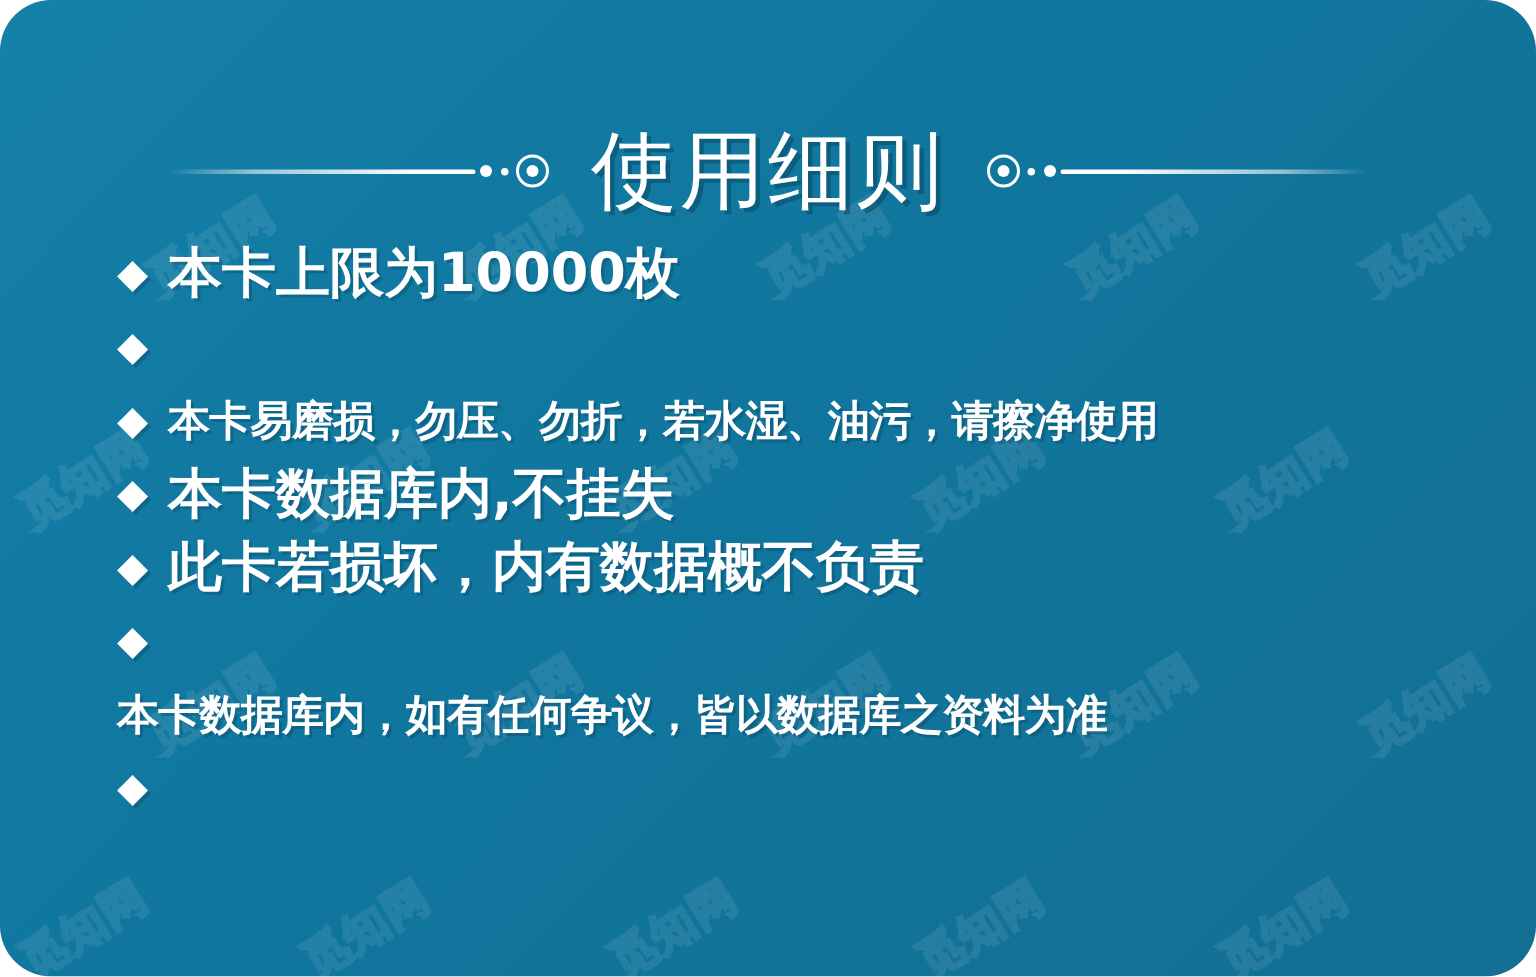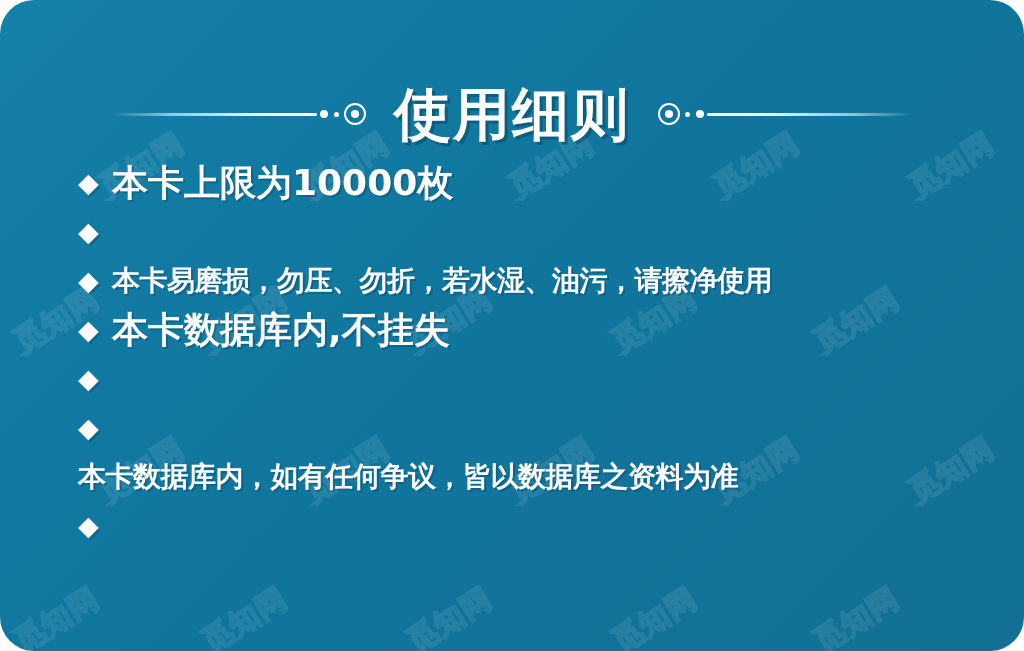--- a/index.html
+++ b/index.html
@@ -104,21 +104,21 @@
   }
   .deco-ring::after {
     content: "";
     width: 8px; height: 8px;
     border-radius: 50%;
     background: #ffffff;
   }
 
   #title {
     font-family: "DejaVu Sans", "Liberation Sans", sans-serif;
-    font-weight: 700;
+    font-weight: 400;
     font-size: 57px;
     line-height: 1;
     color: #ffffff;
     letter-spacing: 2px;
     margin: 0 26px;
     white-space: nowrap;
     text-shadow: 3px 3px 0 rgba(9, 73, 99, .55);
   }
 
   
@@ -218,20 +218,21 @@
       <div class="rule wide">
         <span class="bullet">◆</span>
         <span class="rule-text">本卡易磨损，勿压、勿折，若水湿、油污，请擦净使用</span>
       </div>
       <div class="rule">
         <span class="bullet">◆</span>
         <span class="rule-text">本卡数据库内,不挂失</span>
       </div>
       <div class="rule">
         <span class="bullet">◆</span>
+        <span class="rule-text">此卡若损坏，内有数据概不负责</span>
       </div>
       <div class="rule wide">
         <span class="bullet">◆</span>
       </div>
       <div class="rule cont wide">
         <span class="rule-text">本卡数据库内，如有任何争议，皆以数据库之资料为准</span>
       </div>
       <div class="rule">
         <span class="bullet">◆</span>
       </div>

